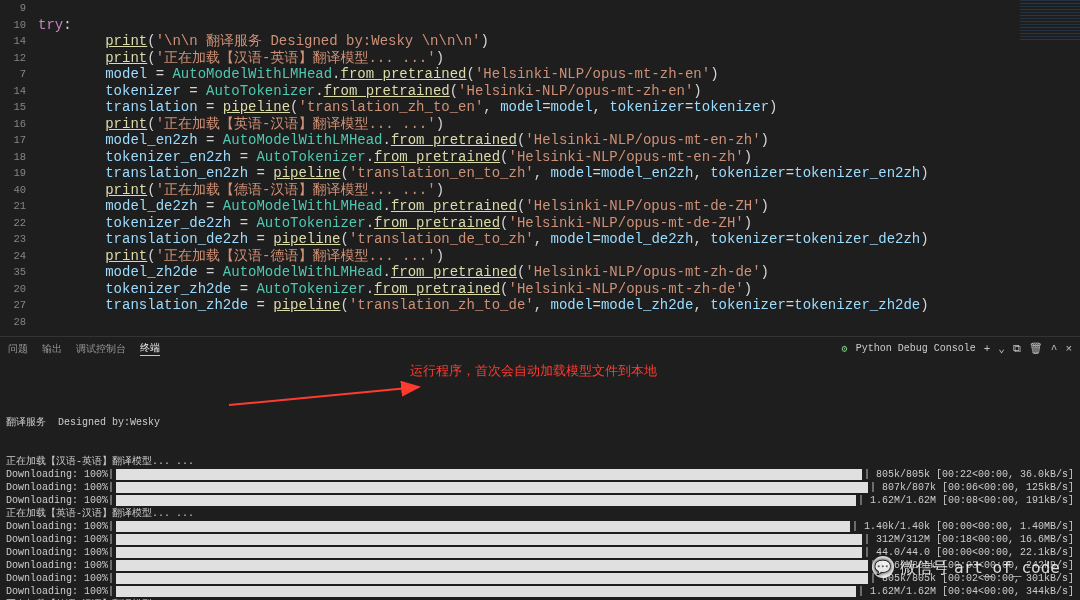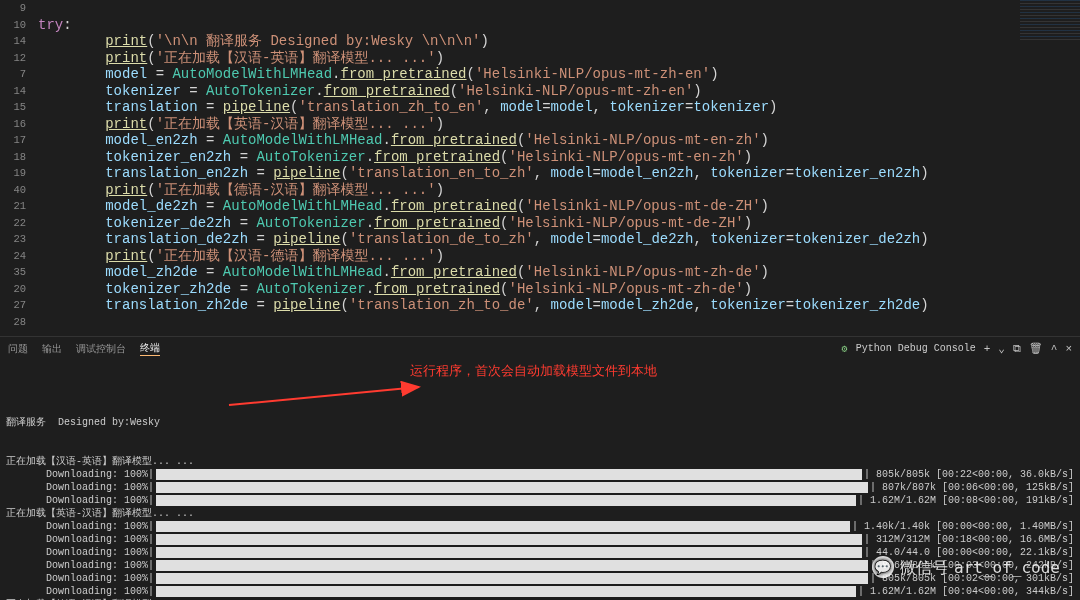--- a/index.html
+++ b/index.html
@@ -80,21 +80,21 @@
     background: #1e1e1e;
     color: #cccccc;
     font-size: 10px;
     line-height: 13px;
     padding: 4px 6px;
     height: 240px;
     overflow: hidden;
     position: relative;
     white-space: pre;
   }
-  .dl-row { display: flex; align-items: center; height: 13px; margin-left: 40px; }
+  .dl-row { display: flex; align-items: center; height: 13px; }
   .dl-label { white-space: pre; }
   .dl-bar-wrap { flex: 1; margin: 0 2px; position: relative; height: 11px; border: none; }
   .dl-bar { background: #e0e0e0; height: 11px; }
   .dl-stats { white-space: pre; color: #cccccc; }
   .annot {
     position: absolute;
     color: #ff3b30;
     font-size: 13px;
     font-family: 'Microsoft YaHei', sans-serif;
     font-weight: 500;

